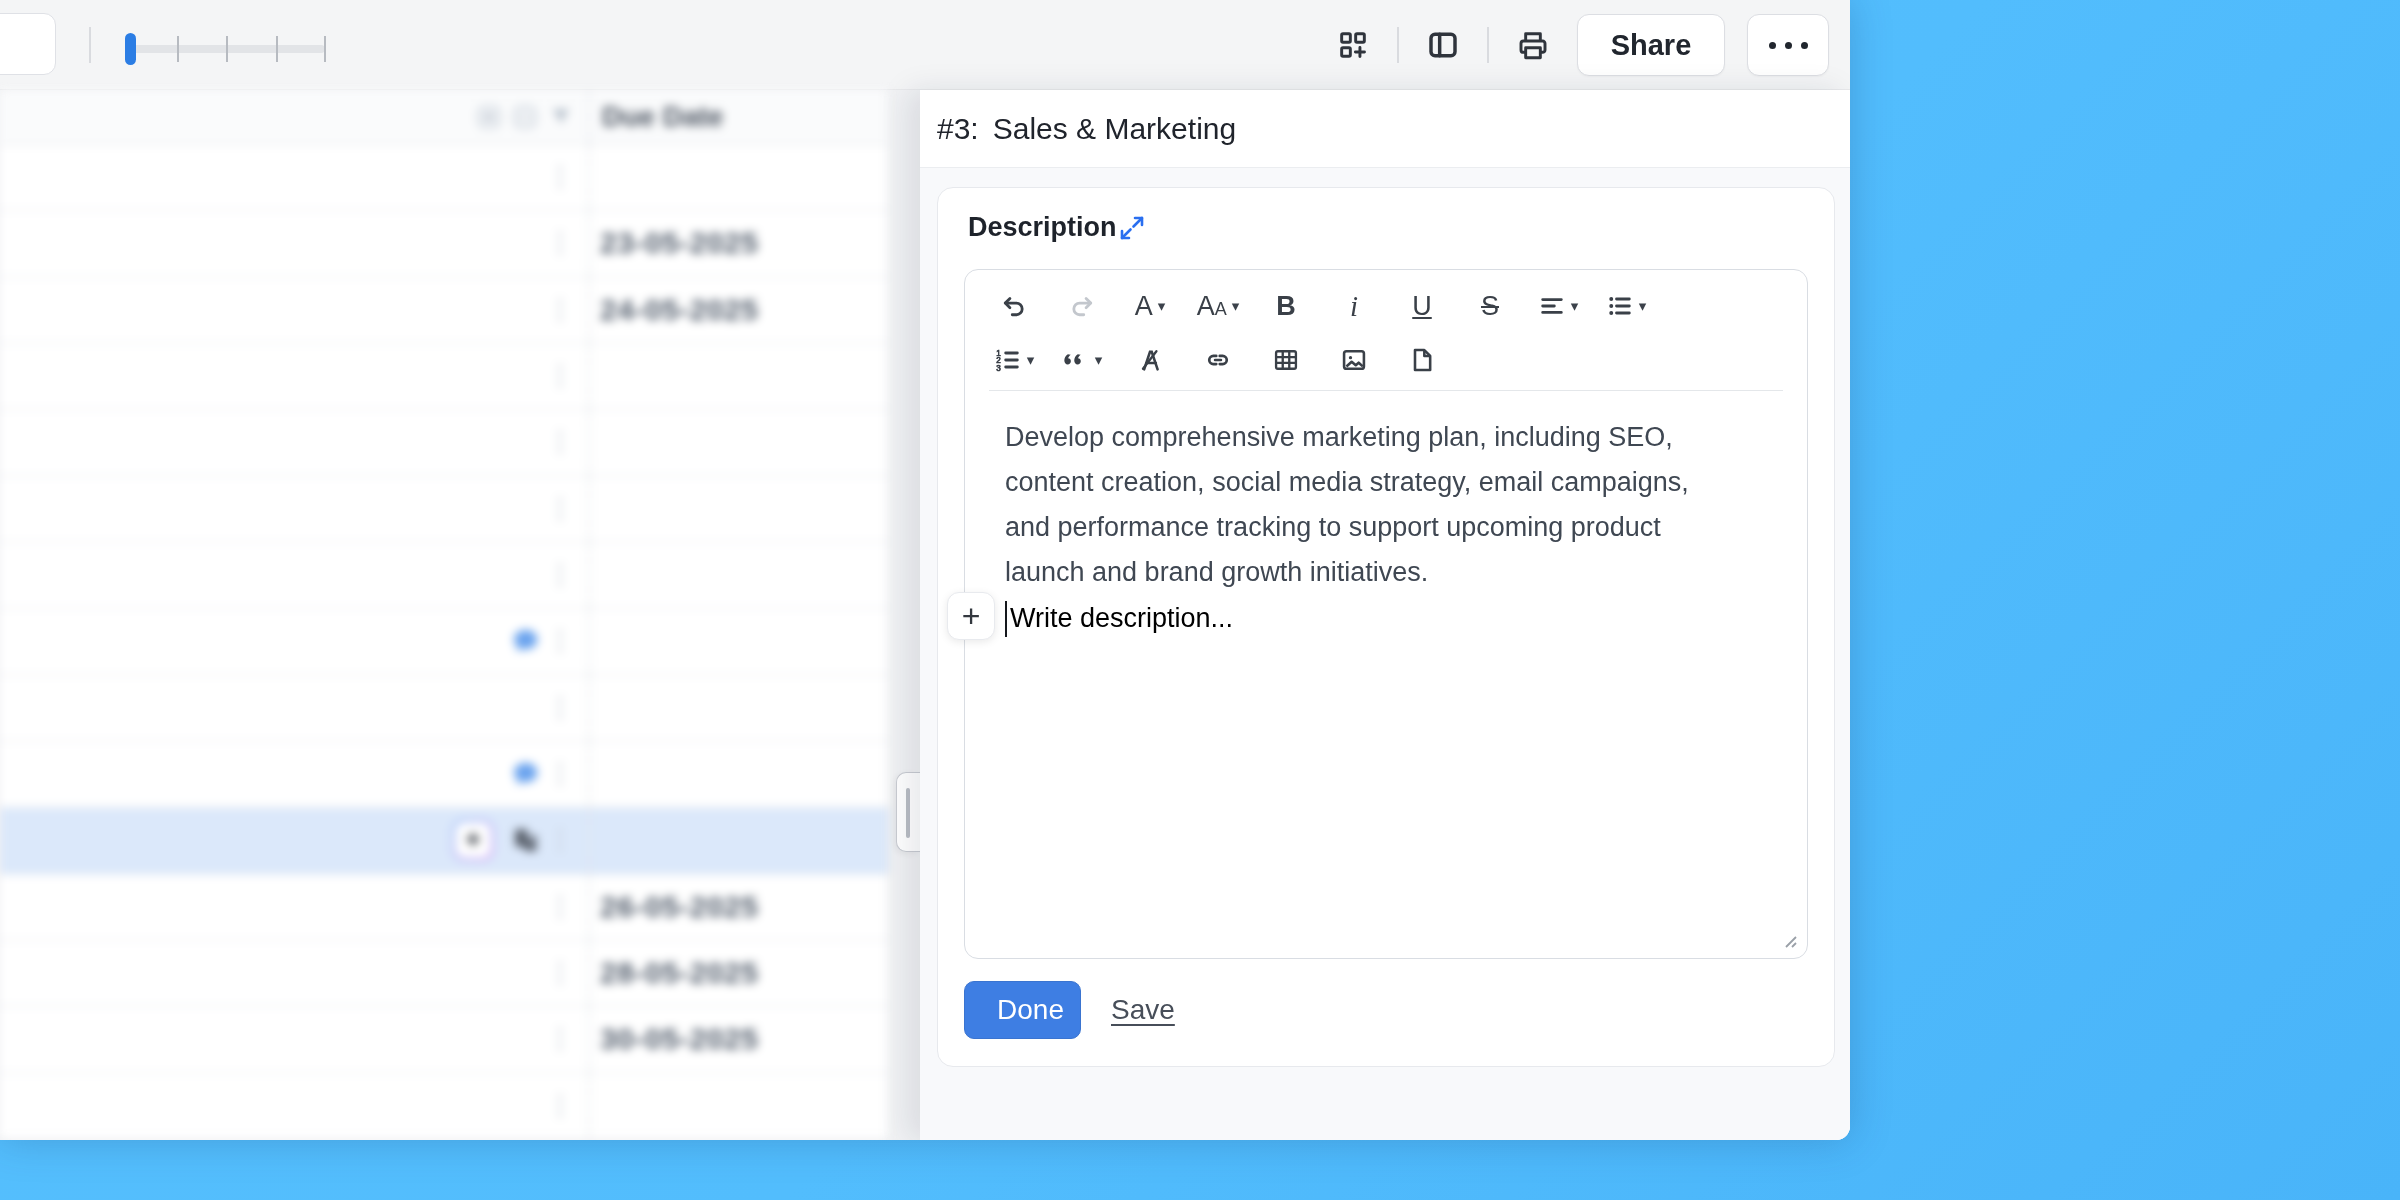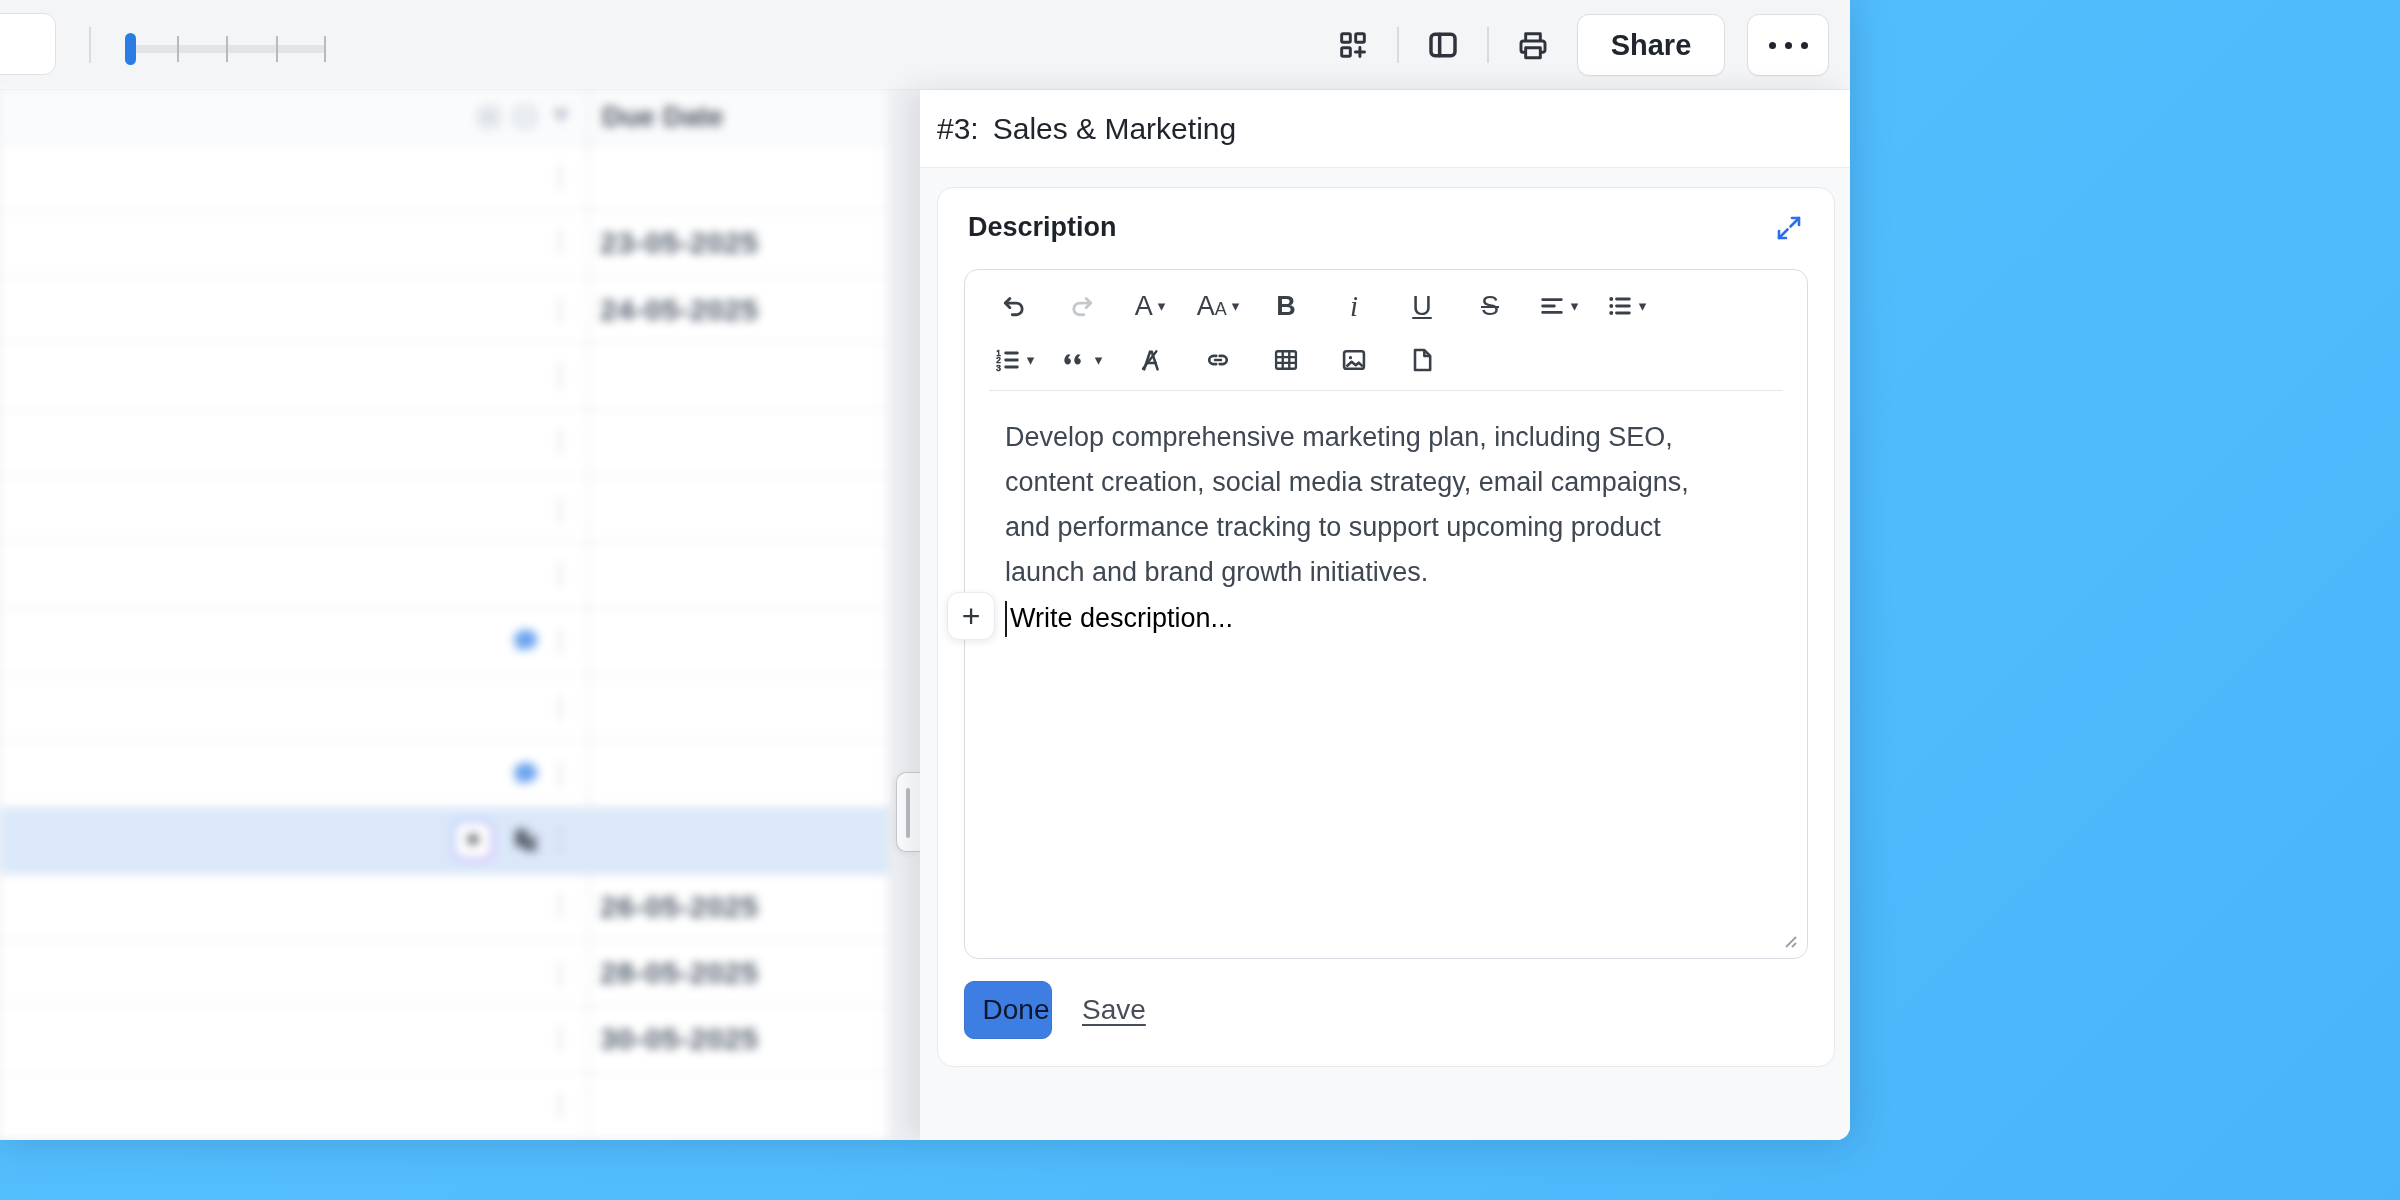--- a/index.html
+++ b/index.html
@@ -84,21 +84,21 @@
   .tab { font-size:26px; color:#3a4354; font-weight:500; display:flex;
     align-items:center; position:relative; cursor:pointer; }
   .tab.active { color:#2b6bde; }
   .tab.active::after { content:""; position:absolute; left:-4px; right:-4px; bottom:0;
     height:4px; background:#2b6bde; border-radius:2px; }
   .tabs-caret { position:absolute; right:26px; top:14px; font-size:26px; color:#323a47; }
   .panel-body { flex:1; background:#f8f9fb; padding:19px 15px 0 17px; }
 
   .card { background:#fff; border:1px solid #e7e9ed; border-radius:16px;
     height:880px; position:relative; }
-  .card-head { display:flex; align-items:center; justify-content:space-between;
+  .card-head { display:flex; align-items:center; justify-content:flex-start;
     padding:24px 30px 0 30px; }
   .card-head h3 { font-size:27px; font-weight:600; color:#1e232b; }
   .expand-btn svg { width:30px; height:30px; display:block; }
 
   .editor { position:relative; margin:26px 26px 0 26px; height:690px;
     border:1px solid #d9dde3; border-radius:14px; background:#fff; }
   .ed-row { display:flex; align-items:center; padding:0 0 0 26px; }
   .ed-row.r1 { height:62px; padding-top:10px; }
   .ed-row.r2 { height:56px; }
   .ed-btn { min-width:46px; height:44px; display:flex; align-items:center;
@@ -121,22 +121,22 @@
   .caret-bar { width:2px; height:36px; background:#15181d; margin-right:3px; }
   .placeholder { font-size:27px; color:#000000; }
   .plus-btn { position:absolute; left:-58px; top:-4px; width:48px; height:48px;
     background:#fff; border:1px solid #e8eaee; border-radius:12px;
     box-shadow:0 2px 8px rgba(0,0,0,.09); display:flex; align-items:center;
     justify-content:center; font-size:32px; color:#33383f; cursor:pointer; }
   .resize-corner { position:absolute; right:9px; bottom:9px; width:18px; height:18px; }
   .resize-corner svg { width:18px; height:18px; display:block; }
 
   .actions { display:flex; align-items:center; gap:30px; margin:22px 0 0 26px; }
-  .btn-done { width:88px; height:58px; background:#3e7ee3; border:1px solid #3a74d0;
-    border-radius:10px; color:#0f172a; font-size:28px; display:flex; align-items:center;
+  .btn-done { width:117px; height:58px; background:#3e7ee3; border:1px solid #3a74d0;
+    border-radius:10px; color:#ffffff; font-size:28px; display:flex; align-items:center;
     justify-content:center; cursor:pointer;padding-left:16px; }
   .link-save { font-size:28px; color:#474e59; text-decoration:underline;
     text-underline-offset:5px; cursor:pointer; }
 </style>
 </head>
 <body>
 
 <div class="desktop">
   <div class="window">
 

